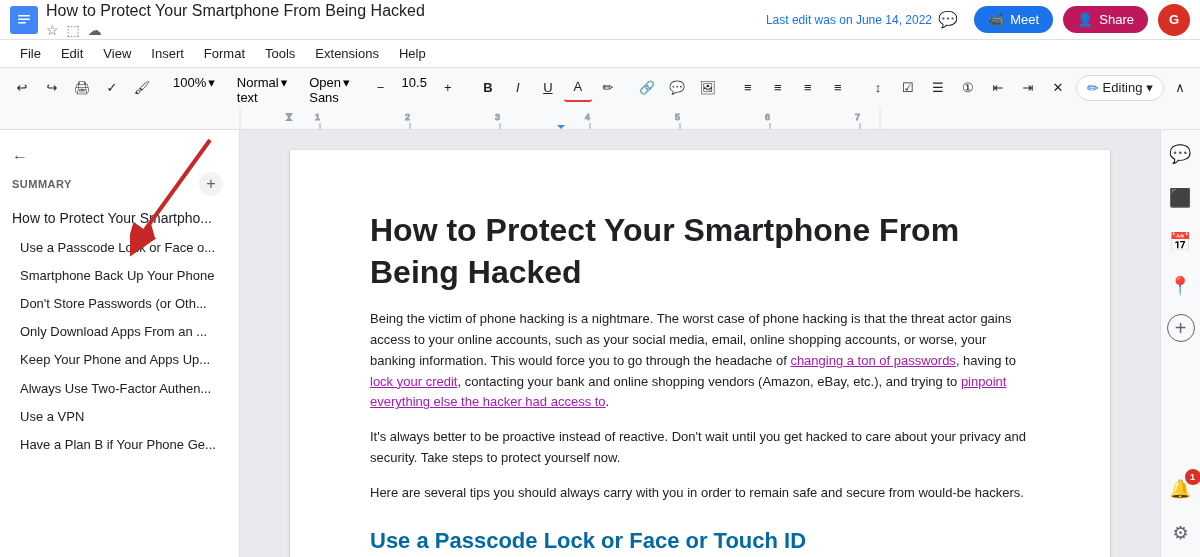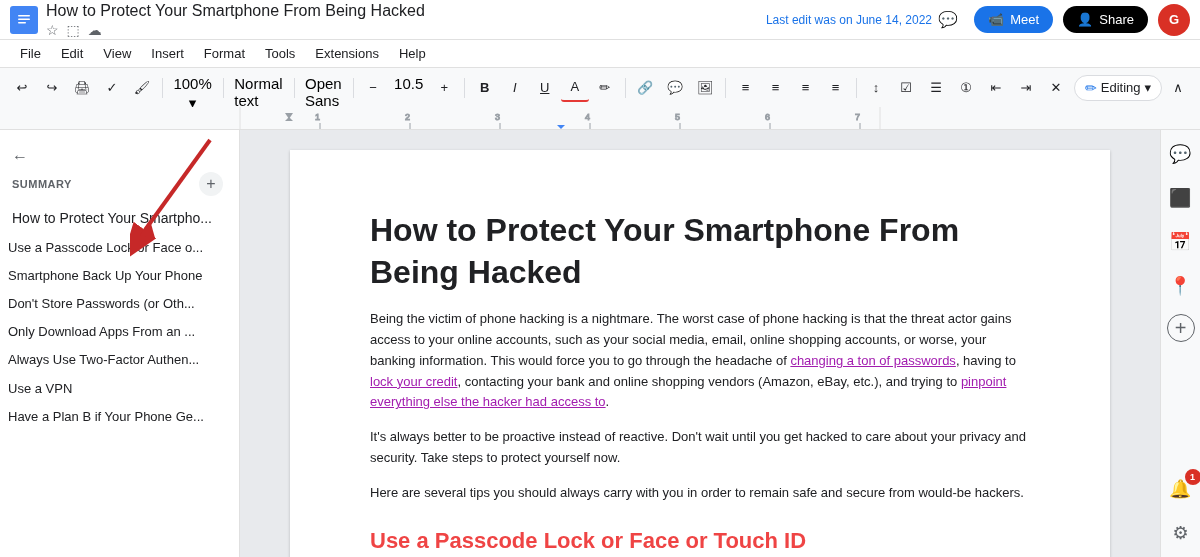--- a/index.html
+++ b/index.html
@@ -16,21 +16,21 @@
       color: white; font-size: 16px; font-weight: bold; flex-shrink: 0; margin-right: 8px;
     }
     #titlebar .title-section { display: flex; flex-direction: column; flex: 1; }
     #titlebar .doc-title { font-size: 16px; font-weight: 500; color: #202124; line-height: 1.2; }
     #titlebar .title-icons { display: flex; gap: 8px; align-items: center; margin-top: 2px; }
     #titlebar .title-icons span { font-size: 14px; color: #5f6368; cursor: pointer; }
     #titlebar .last-edit { font-size: 12px; color: #1a73e8; margin-left: 16px; align-self: center; }
     #titlebar .right-actions { display: flex; align-items: center; gap: 10px; }
     #titlebar .icon-btn { width: 32px; height: 32px; border-radius: 50%; display: flex; align-items: center; justify-content: center; cursor: pointer; color: #5f6368; font-size: 16px; border: none; background: transparent; }
     #titlebar .meet-btn { background: #1a73e8; border-radius: 20px; padding: 6px 14px; color: white; display: flex; align-items: center; gap: 6px; font-size: 13px; cursor: pointer; border: none; font-weight: 500; }
-    #titlebar .share-btn { background: #000000; border-radius: 20px; padding: 6px 14px; color: white; display: flex; align-items: center; gap: 6px; font-size: 13px; cursor: pointer; border: none; font-weight: 500; }
+    #titlebar .share-btn { background: #be185d; border-radius: 20px; padding: 6px 14px; color: white; display: flex; align-items: center; gap: 6px; font-size: 13px; cursor: pointer; border: none; font-weight: 500; }
     #titlebar .user-avatar { width: 32px; height: 32px; border-radius: 50%; background: #d93025; display: flex; align-items: center; justify-content: center; color: white; font-weight: bold; font-size: 13px; cursor: pointer; }
 
     
     #menubar {
       display: flex; align-items: center; background: #fff;
       padding: 2px 12px; height: 28px; border-bottom: 1px solid #e0e0e0; gap: 4px;
     }
     #menubar .menu-item { padding: 3px 8px; cursor: pointer; border-radius: 3px; font-size: 13px; color: #202124; }
 
     
@@ -41,22 +41,22 @@
     }
     #toolbar .tb-btn {
       height: 28px; min-width: 28px; padding: 0 4px;
       border: none; background: transparent; border-radius: 3px;
       cursor: pointer; font-size: 13px; color: #202124;
       display: flex; align-items: center; justify-content: center;
     }
     #toolbar .tb-separator { width: 1px; height: 20px; background: #dadce0; margin: 0 4px; }
     #toolbar .tb-select {
       height: 28px; border: 1px solid transparent; border-radius: 3px;
-      background: transparent; cursor: pointer; font-size: 15px; padding: 0 4px;
-      display: flex; gap: 2px; flex-direction: column;
+      background: transparent; cursor: pointer; font-size: 13px; padding: 0 4px;
+      display: flex; gap: 2px;
     }
     #toolbar .zoom { width: 55px; text-align: center; }
     #toolbar .font-family { width: 95px; }
     #toolbar .font-size { width: 40px; text-align: center; }
     #toolbar .bold { font-weight: bold; }
     #toolbar .italic { font-style: italic; }
     #toolbar .underline { text-decoration: underline; }
 
     
     #ruler {
@@ -84,39 +84,39 @@
       display: flex; align-items: center; justify-content: center;
       color: #5f6368; font-weight: 300;
     }
     .sidebar-outline-title { font-size: 11px; font-weight: 600; color: #5f6368; letter-spacing: 0.5px; padding: 8px 12px 4px 12px; }
     .outline-item {
       padding: 5px 12px; cursor: pointer; font-size: 13px; color: #202124;
       white-space: nowrap; overflow: hidden; text-overflow: ellipsis;
       line-height: 1.4;
     }
     .outline-item.h1 { font-size: 14px; font-weight: 500; padding-left: 12px; }
-    .outline-item.h2 { font-size: 13px; padding-left: 8px; }
+    .outline-item.h2 { font-size: 13px; padding-left: 20px; }
     .back-btn {
       background: transparent; border: none; cursor: pointer;
       padding: 4px 12px; font-size: 16px; color: #5f6368;
       display: flex; align-items: center;
     }
 
     
     #doc-area {
       flex: 1; background: #e8eaed; overflow-y: auto;
       display: flex; justify-content: center; padding: 20px 0;
     }
     #doc-page {
       width: 820px; min-height: 500px; background: #fff;
       box-shadow: 0 1px 3px rgba(0,0,0,0.2);
       padding: 60px 80px;
     }
     .doc-h1 { font-family: Arial, sans-serif; font-size: 32px; font-weight: bold; color: #202124; margin-bottom: 16px; line-height: 1.3; }
-    .doc-h2 { font-family: Arial, sans-serif; font-size: 22px; font-weight: bold; color: #ef4444; margin-top: 24px; margin-bottom: 12px; }
+    .doc-h2 { font-family: Arial, sans-serif; font-size: 22px; font-weight: bold; color: #0369a1; margin-top: 24px; margin-bottom: 12px; }
     .doc-p { font-family: Arial, sans-serif; font-size: 13px; color: #202124; line-height: 1.6; margin-bottom: 14px; }
     .doc-link { color: #a21caf; text-decoration: underline; cursor: pointer; }
 
     
     #right-panel {
       width: 40px; background: #f8f9fa; border-left: 1px solid #e0e0e0;
       display: flex; flex-direction: column; align-items: center;
       padding: 8px 0; gap: 12px;
     }
     .rp-icon { width: 32px; height: 32px; display: flex; align-items: center; justify-content: center; cursor: pointer; color: #5f6368; font-size: 18px; border-radius: 4px; }
@@ -275,20 +275,21 @@
     <button class="back-btn">←</button>
     <div class="sidebar-section-header">
       <span class="sidebar-section-title">SUMMARY</span>
       <button class="sidebar-add-btn">+</button>
     </div>
     <div class="outline-item h1">How to Protect Your Smartpho...</div>
     <div class="outline-item h2">Use a Passcode Lock or Face o...</div>
     <div class="outline-item h2">Smartphone Back Up Your Phone</div>
     <div class="outline-item h2">Don't Store Passwords (or Oth...</div>
     <div class="outline-item h2">Only Download Apps From an ...</div>
+    <div class="outline-item h2">Keep Your Phone and Apps Up...</div>
     <div class="outline-item h2">Always Use Two-Factor Authen...</div>
     <div class="outline-item h2">Use a VPN</div>
     <div class="outline-item h2">Have a Plan B if Your Phone Ge...</div>
   </div>
 
   <div id="doc-area">
     <div id="doc-page">
       <div class="doc-h1">How to Protect Your Smartphone From Being Hacked</div>
       <div class="doc-p">
         Being the victim of phone hacking is a nightmare. The worst case of phone hacking is that the threat actor gains access to your online accounts, such as your social media, email, online shopping accounts, or worse, your banking information. This would force you to go through the headache of <span class="doc-link">changing a ton of passwords</span>, having to <span class="doc-link">lock your credit</span>, contacting your bank and online shopping vendors (Amazon, eBay, etc.), and trying to <span class="doc-link">pinpoint everything else the hacker had access to</span>.

